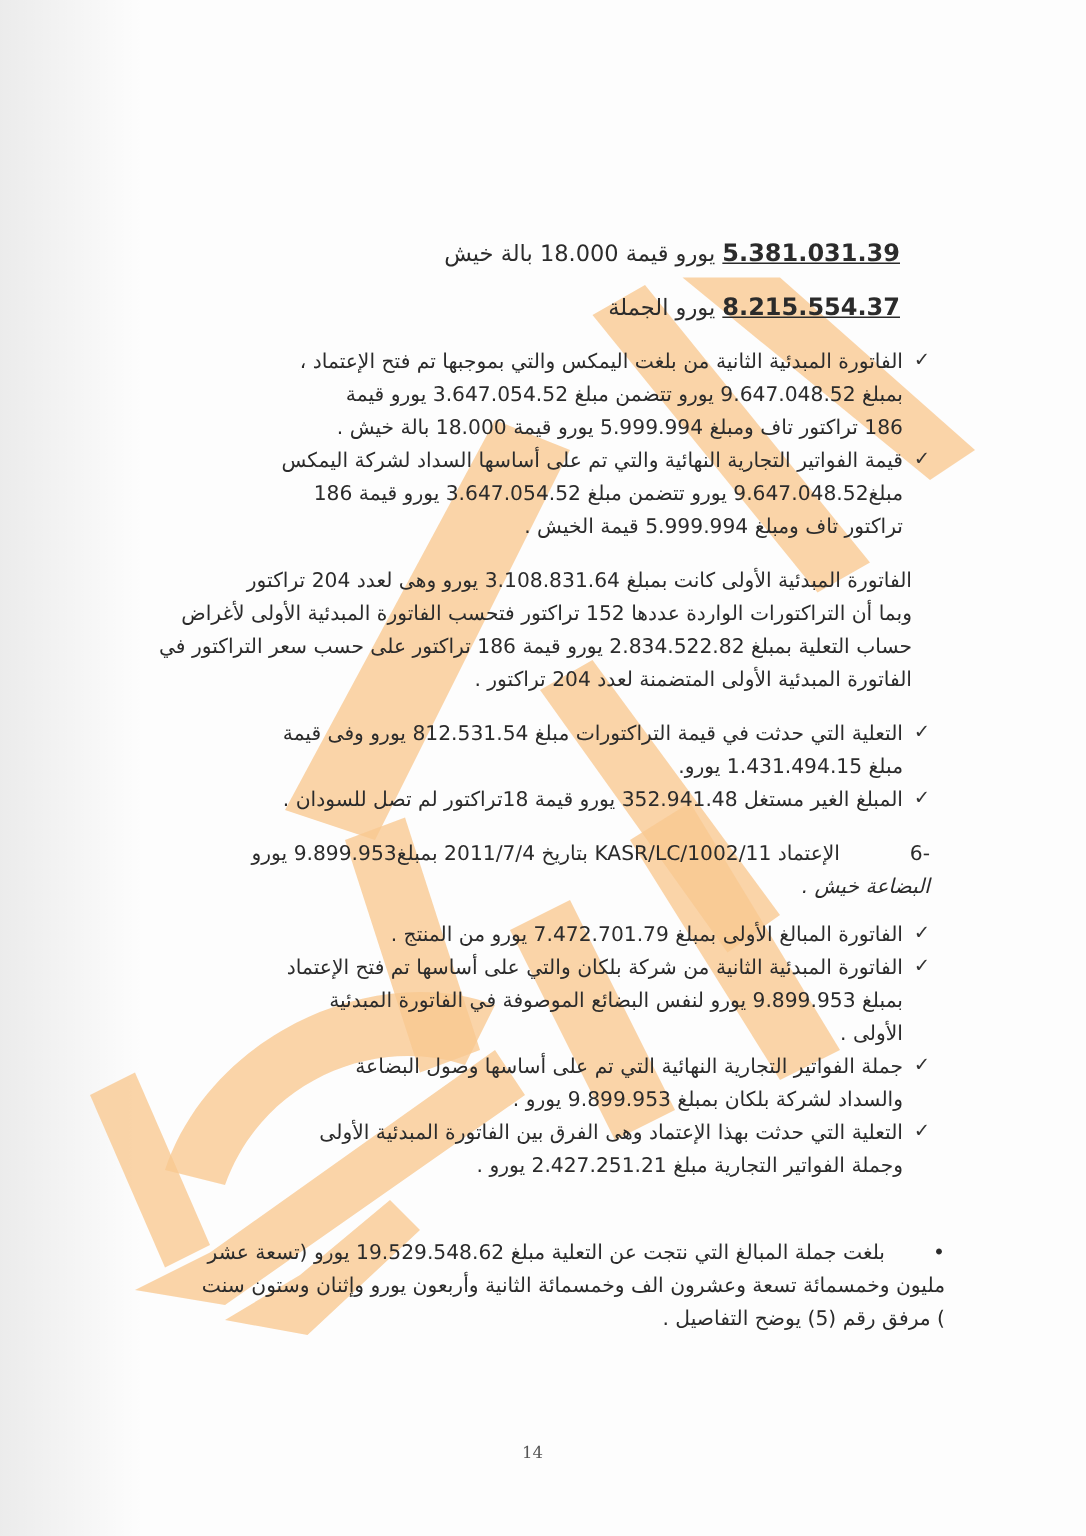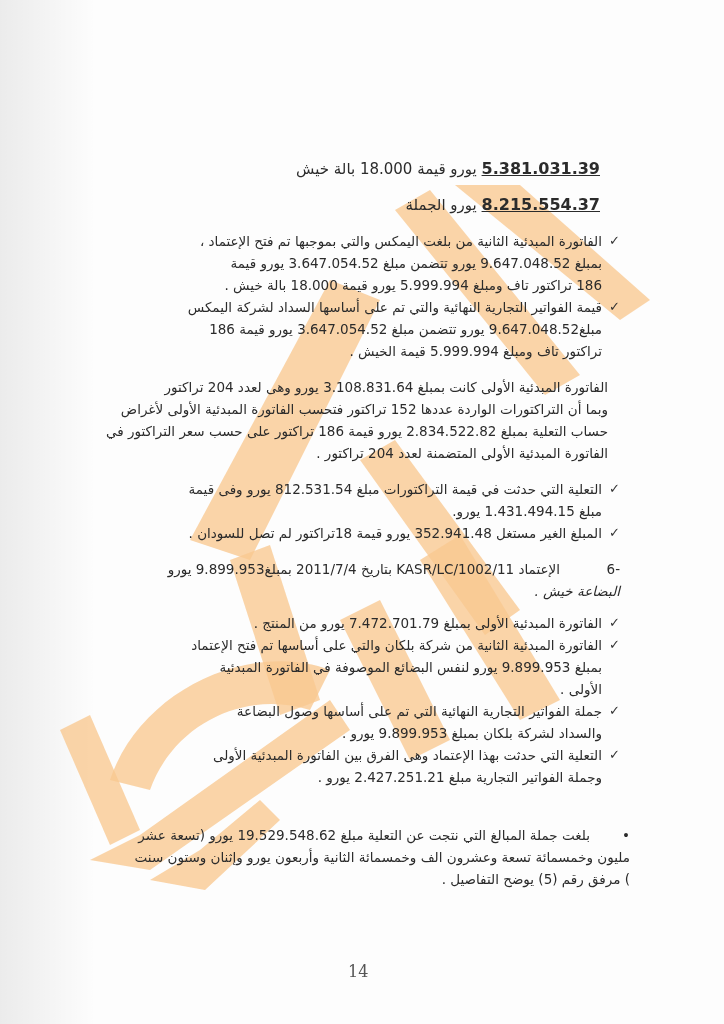--- a/index.html
+++ b/index.html
@@ -98,21 +98,21 @@
     .summary .bullet {
       display: inline-block;
       width: 40px;
       text-align: center;
     }
     .page-number {
       position: absolute;
       left: 348px;
       top: 962px;
       font-family: "DejaVu Serif", serif;
-      font-size: 16px;
+      font-size: 11px;
       color: #555;
       z-index: 2;
     }
   </style>
 </head>
 <body>
 
 <div class="page">
   <div class="scan-shadow"></div>
 
@@ -186,21 +186,21 @@
 
     <div class="numbered">
       <span class="idx">-6</span>
       <div class="line">الإعتماد KASR/LC/1002/11 بتاريخ 2011/7/4 بمبلغ9.899.953 يورو</div>
       <div class="line" style="margin-right:-60px;font-style:italic;">البضاعة خيش .</div>
     </div>
 
     <ul class="checks">
       <li>
         <span class="check">✓</span>
-        <div class="line">الفاتورة المبدئية الأولى بمبلغ 7.472.701.79 يورو من المنتج .</div>
+        <div class="line">الفاتورة المبالغ الأولى بمبلغ 7.472.701.79 يورو من المنتج .</div>
       </li>
       <li>
         <span class="check">✓</span>
         <div class="line">الفاتورة المبدئية الثانية من شركة بلكان والتي على أساسها تم فتح الإعتماد</div>
         <div class="line">بمبلغ 9.899.953 يورو لنفس البضائع الموصوفة في الفاتورة المبدئية</div>
         <div class="line">الأولى .</div>
       </li>
       <li>
         <span class="check">✓</span>
         <div class="line">جملة الفواتير التجارية النهائية التي تم على أساسها وصول البضاعة</div>

